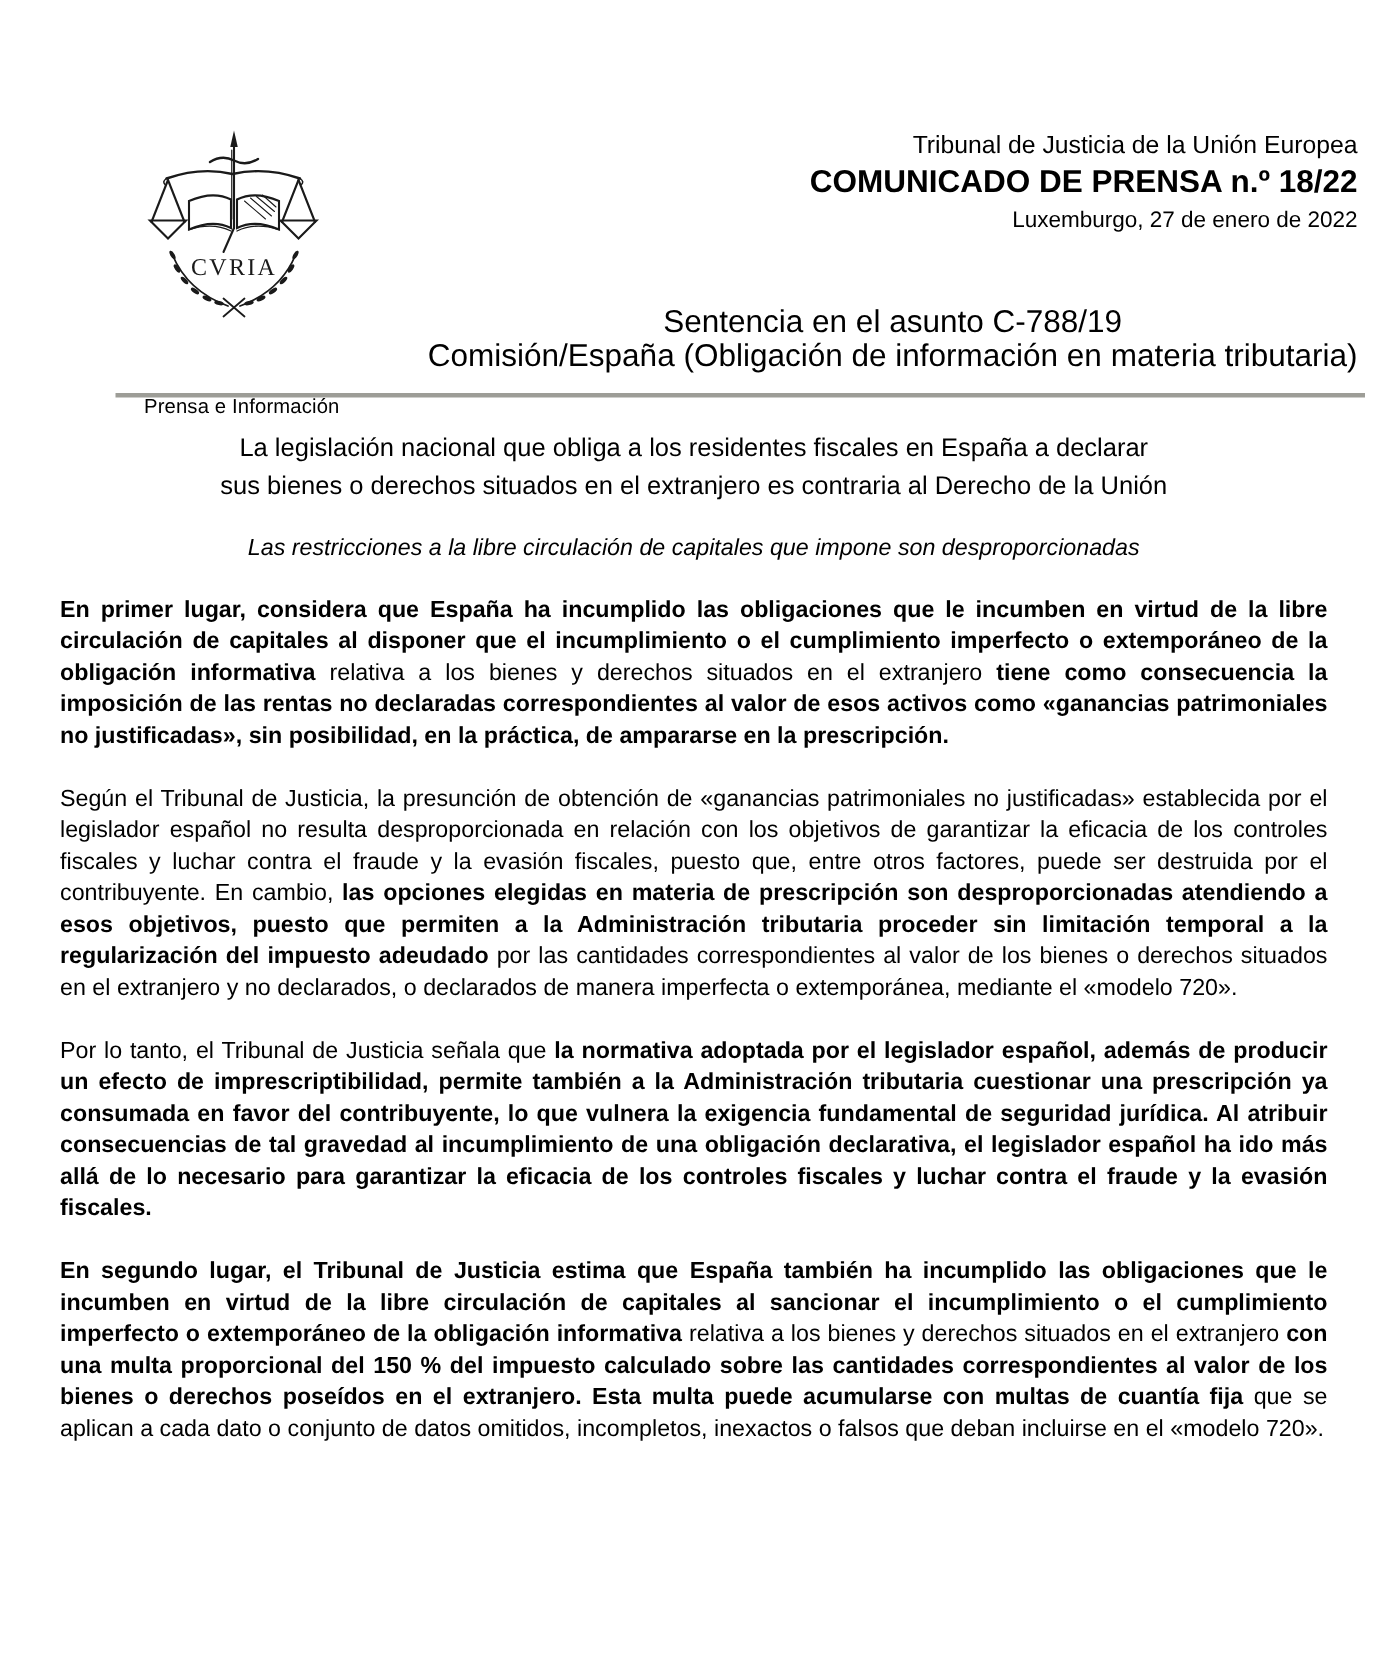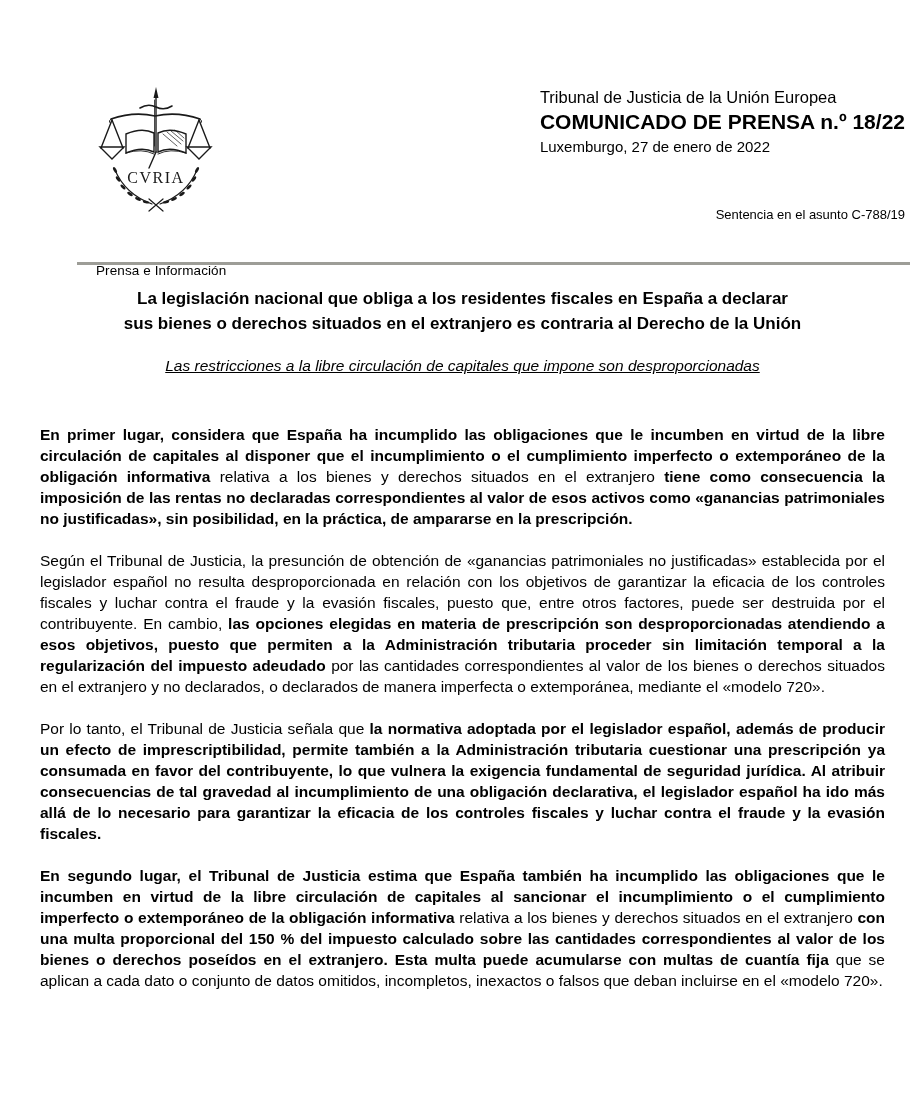--- a/index.html
+++ b/index.html
@@ -7,51 +7,52 @@
     position:relative;
     width:923px;height:1105px;
     background:#ffffff;
     font-family:"Liberation Sans", sans-serif;
     color:#000;
     overflow:hidden;
   }
   
   .hdr{
     position:absolute;top:86px;right:18px;
+    text-align:right;
     margin-left:36px;
   }
   .hdr-institution{font-size:16.5px;line-height:23px;font-weight:400;}
   .hdr-release{font-size:21px;line-height:26px;font-weight:700;}
   .hdr-dateline{font-size:15px;line-height:24px;font-weight:400;}
   .case{
     position:absolute;top:203px;right:18px;
-    text-align:center;font-size:13px;line-height:23px;
+    text-align:center;font-size:21px;line-height:23px;
   }
   
   .logo{position:absolute;left:97px;top:86px;width:118px;height:126px;}
   .logo-caption{
     position:absolute;left:96px;top:231px;
     font-size:13.5px;letter-spacing:.1px;margin-top:32px;
   }
   .divider{
     position:absolute;left:77px;top:262px;
     width:833px;height:3px;
   }
   .title{
     position:absolute;left:40px;right:38px;top:286px;
-    text-align:center;font-weight:700;font-size:17px;line-height:25px;
+    text-align:center;font-weight:400;font-size:17px;line-height:25px;
     white-space:pre-line;
   }
   .subtitle{
     position:absolute;left:40px;right:38px;top:355px;
-    text-align:center;font-style:italic;font-size:15.5px;line-height:22px;text-decoration:underline;
+    text-align:center;font-style:italic;font-size:15.5px;line-height:22px;
   }
   .body-text{
     position:absolute;left:40px;right:38px;top:396px;
-    text-align:justify;font-size:15.5px;line-height:21px;margin-top:28px;
+    text-align:justify;font-size:15.5px;line-height:21px;
   }
   .body-text p{margin:0 0 21px 0;}
   .body-text strong{font-weight:700;}
 </style>
 </head>
 <body>
 
 <div class="page" style="background: rgb(255, 255, 255); color: rgb(0, 0, 0);">
 
   <svg class="logo" viewBox="0 0 118 126" fill="none" stroke="#1a1a1a" stroke-width="1.4" stroke-linecap="round">
@@ -103,20 +104,21 @@
   <div class="logo-caption">Prensa e Información</div>
 
   <div class="hdr">
     <div class="hdr-institution">Tribunal de Justicia de la Unión Europea</div>
     <div class="hdr-release">COMUNICADO DE PRENSA n.º 18/22</div>
     <div class="hdr-dateline">Luxemburgo, 27 de enero de 2022</div>
   </div>
 
   <div class="case">
     <div>Sentencia en el asunto C-788/19</div>
+    <div>Comisión/España (Obligación de información en materia tributaria)</div>
   </div>
 
   <div class="divider" id="divider" style="background: rgb(157, 157, 151);"></div>
 
   <div class="title">La legislación nacional que obliga a los residentes fiscales en España a declarar
 sus bienes o derechos situados en el extranjero es contraria al Derecho de la Unión</div>
 
   <div class="subtitle">Las restricciones a la libre circulación de capitales que impone son desproporcionadas</div>
 
   <div class="body-text">

